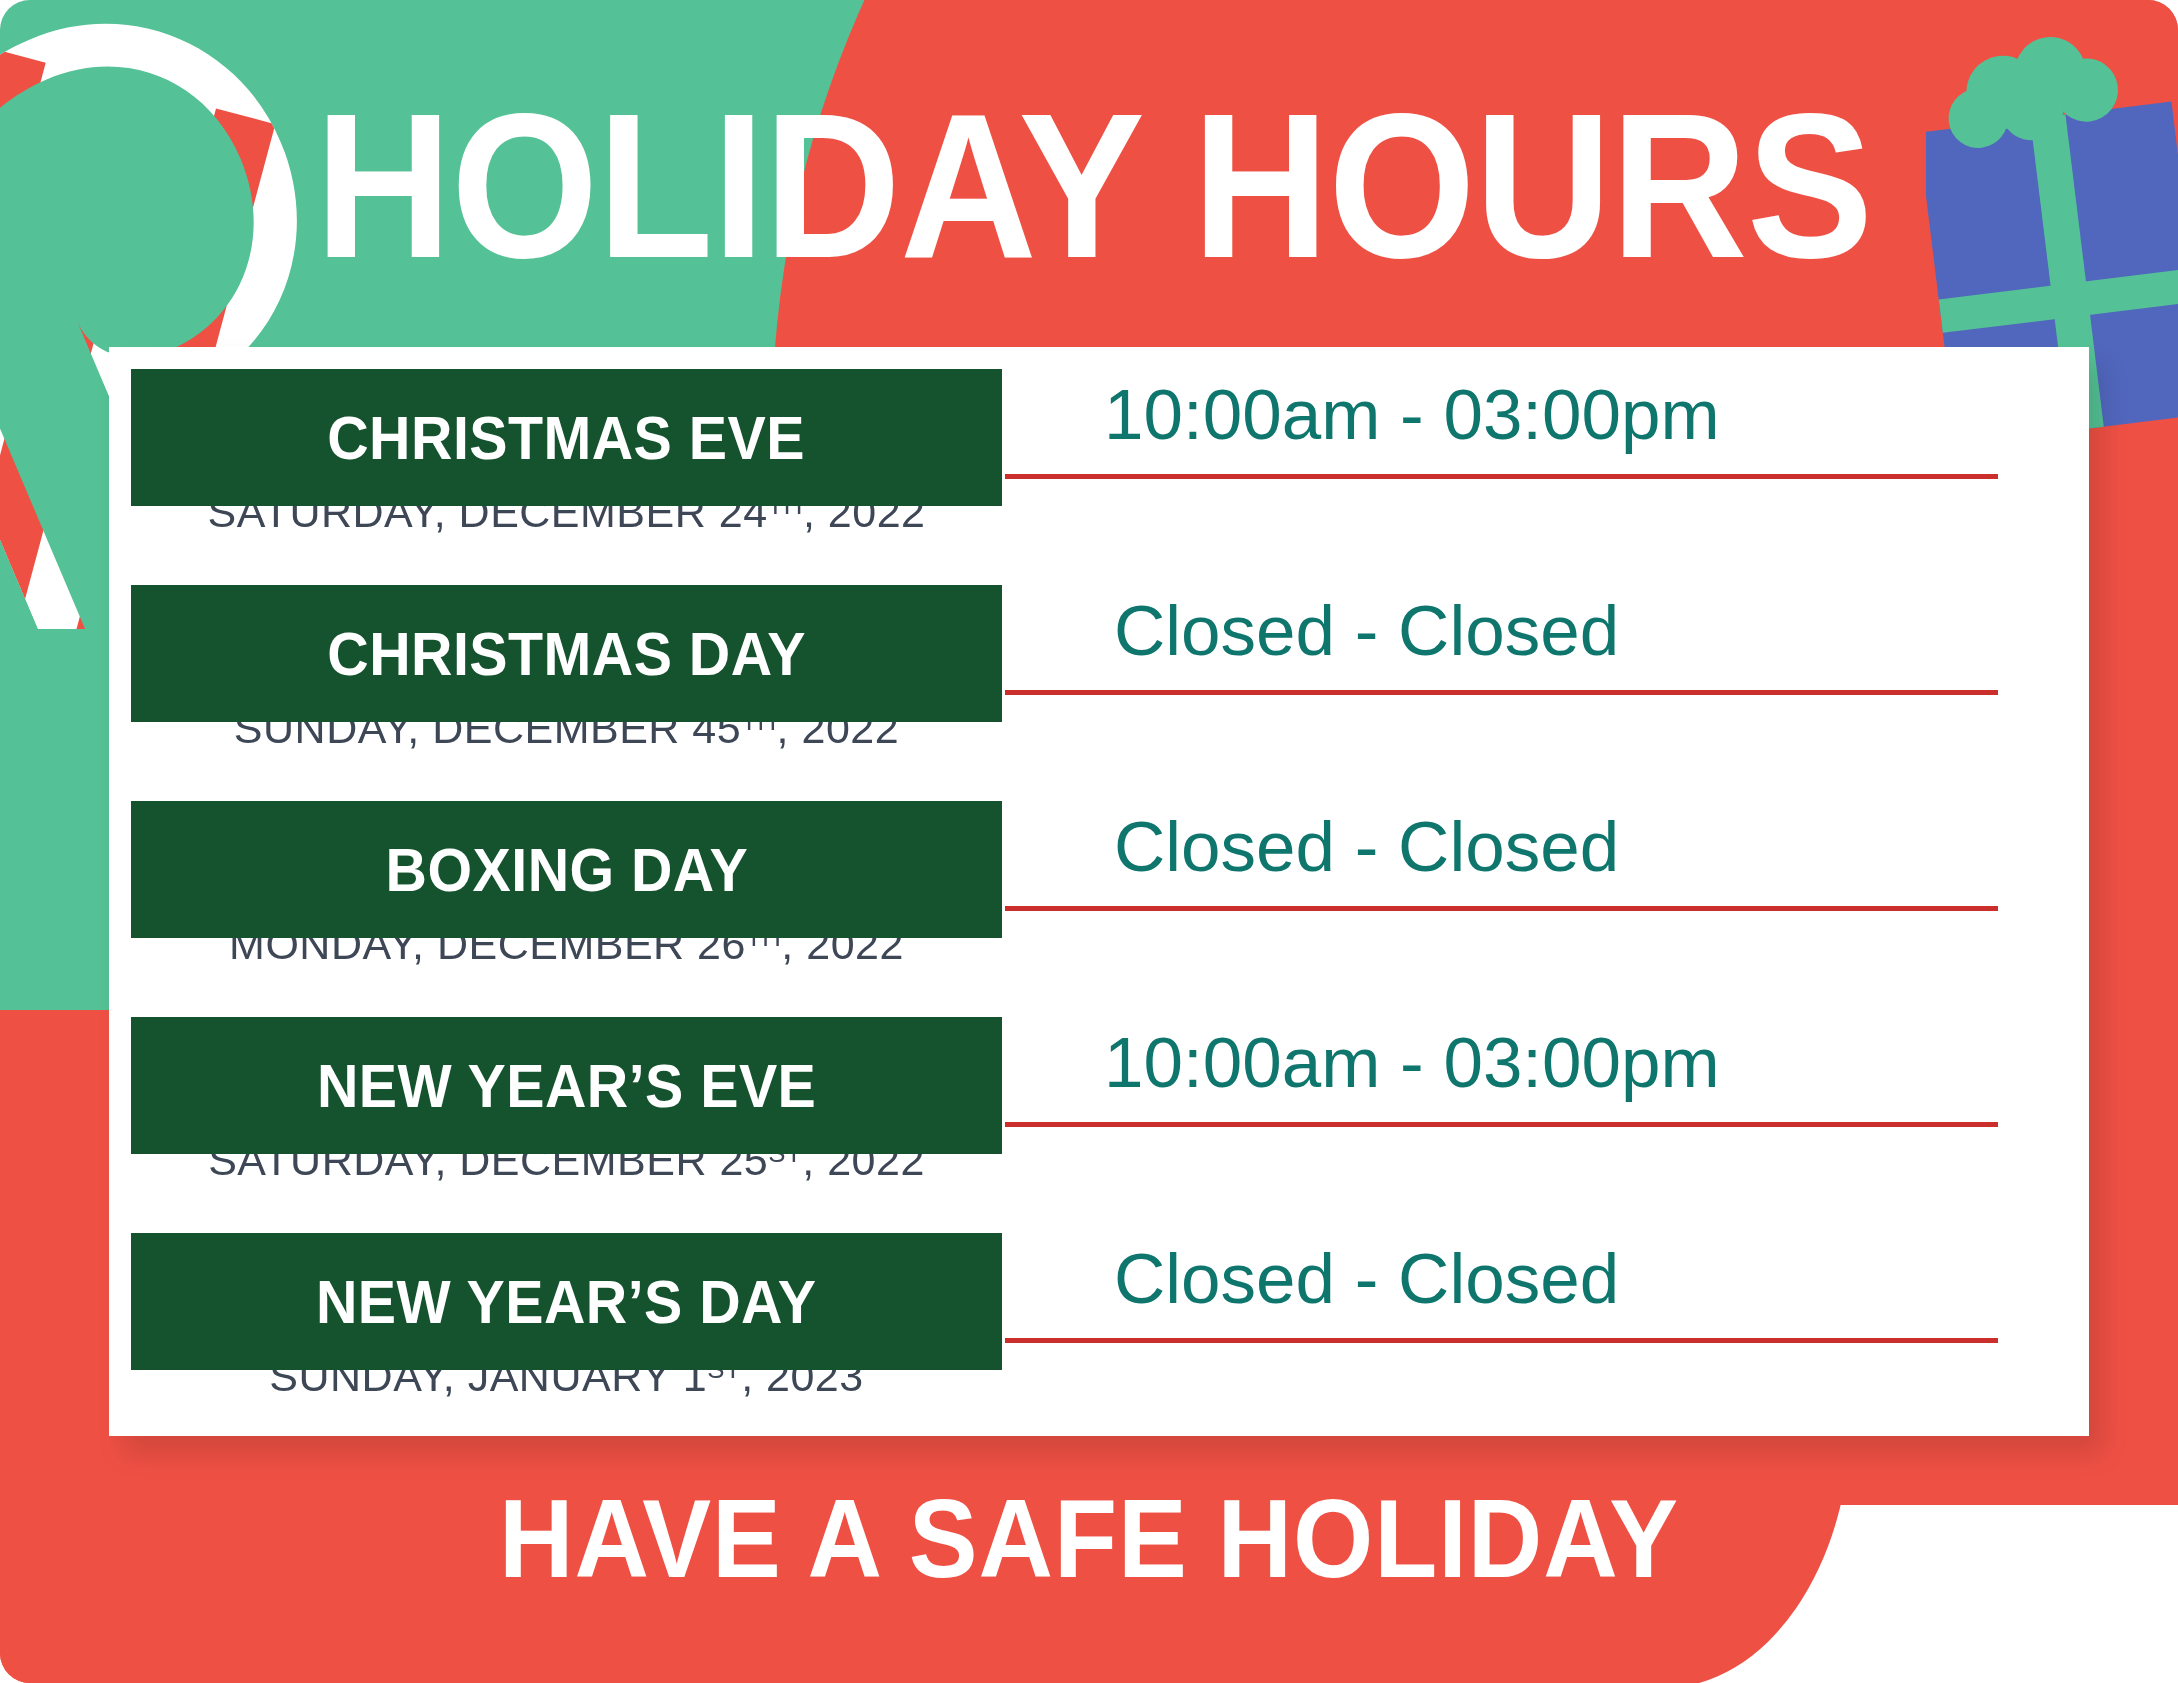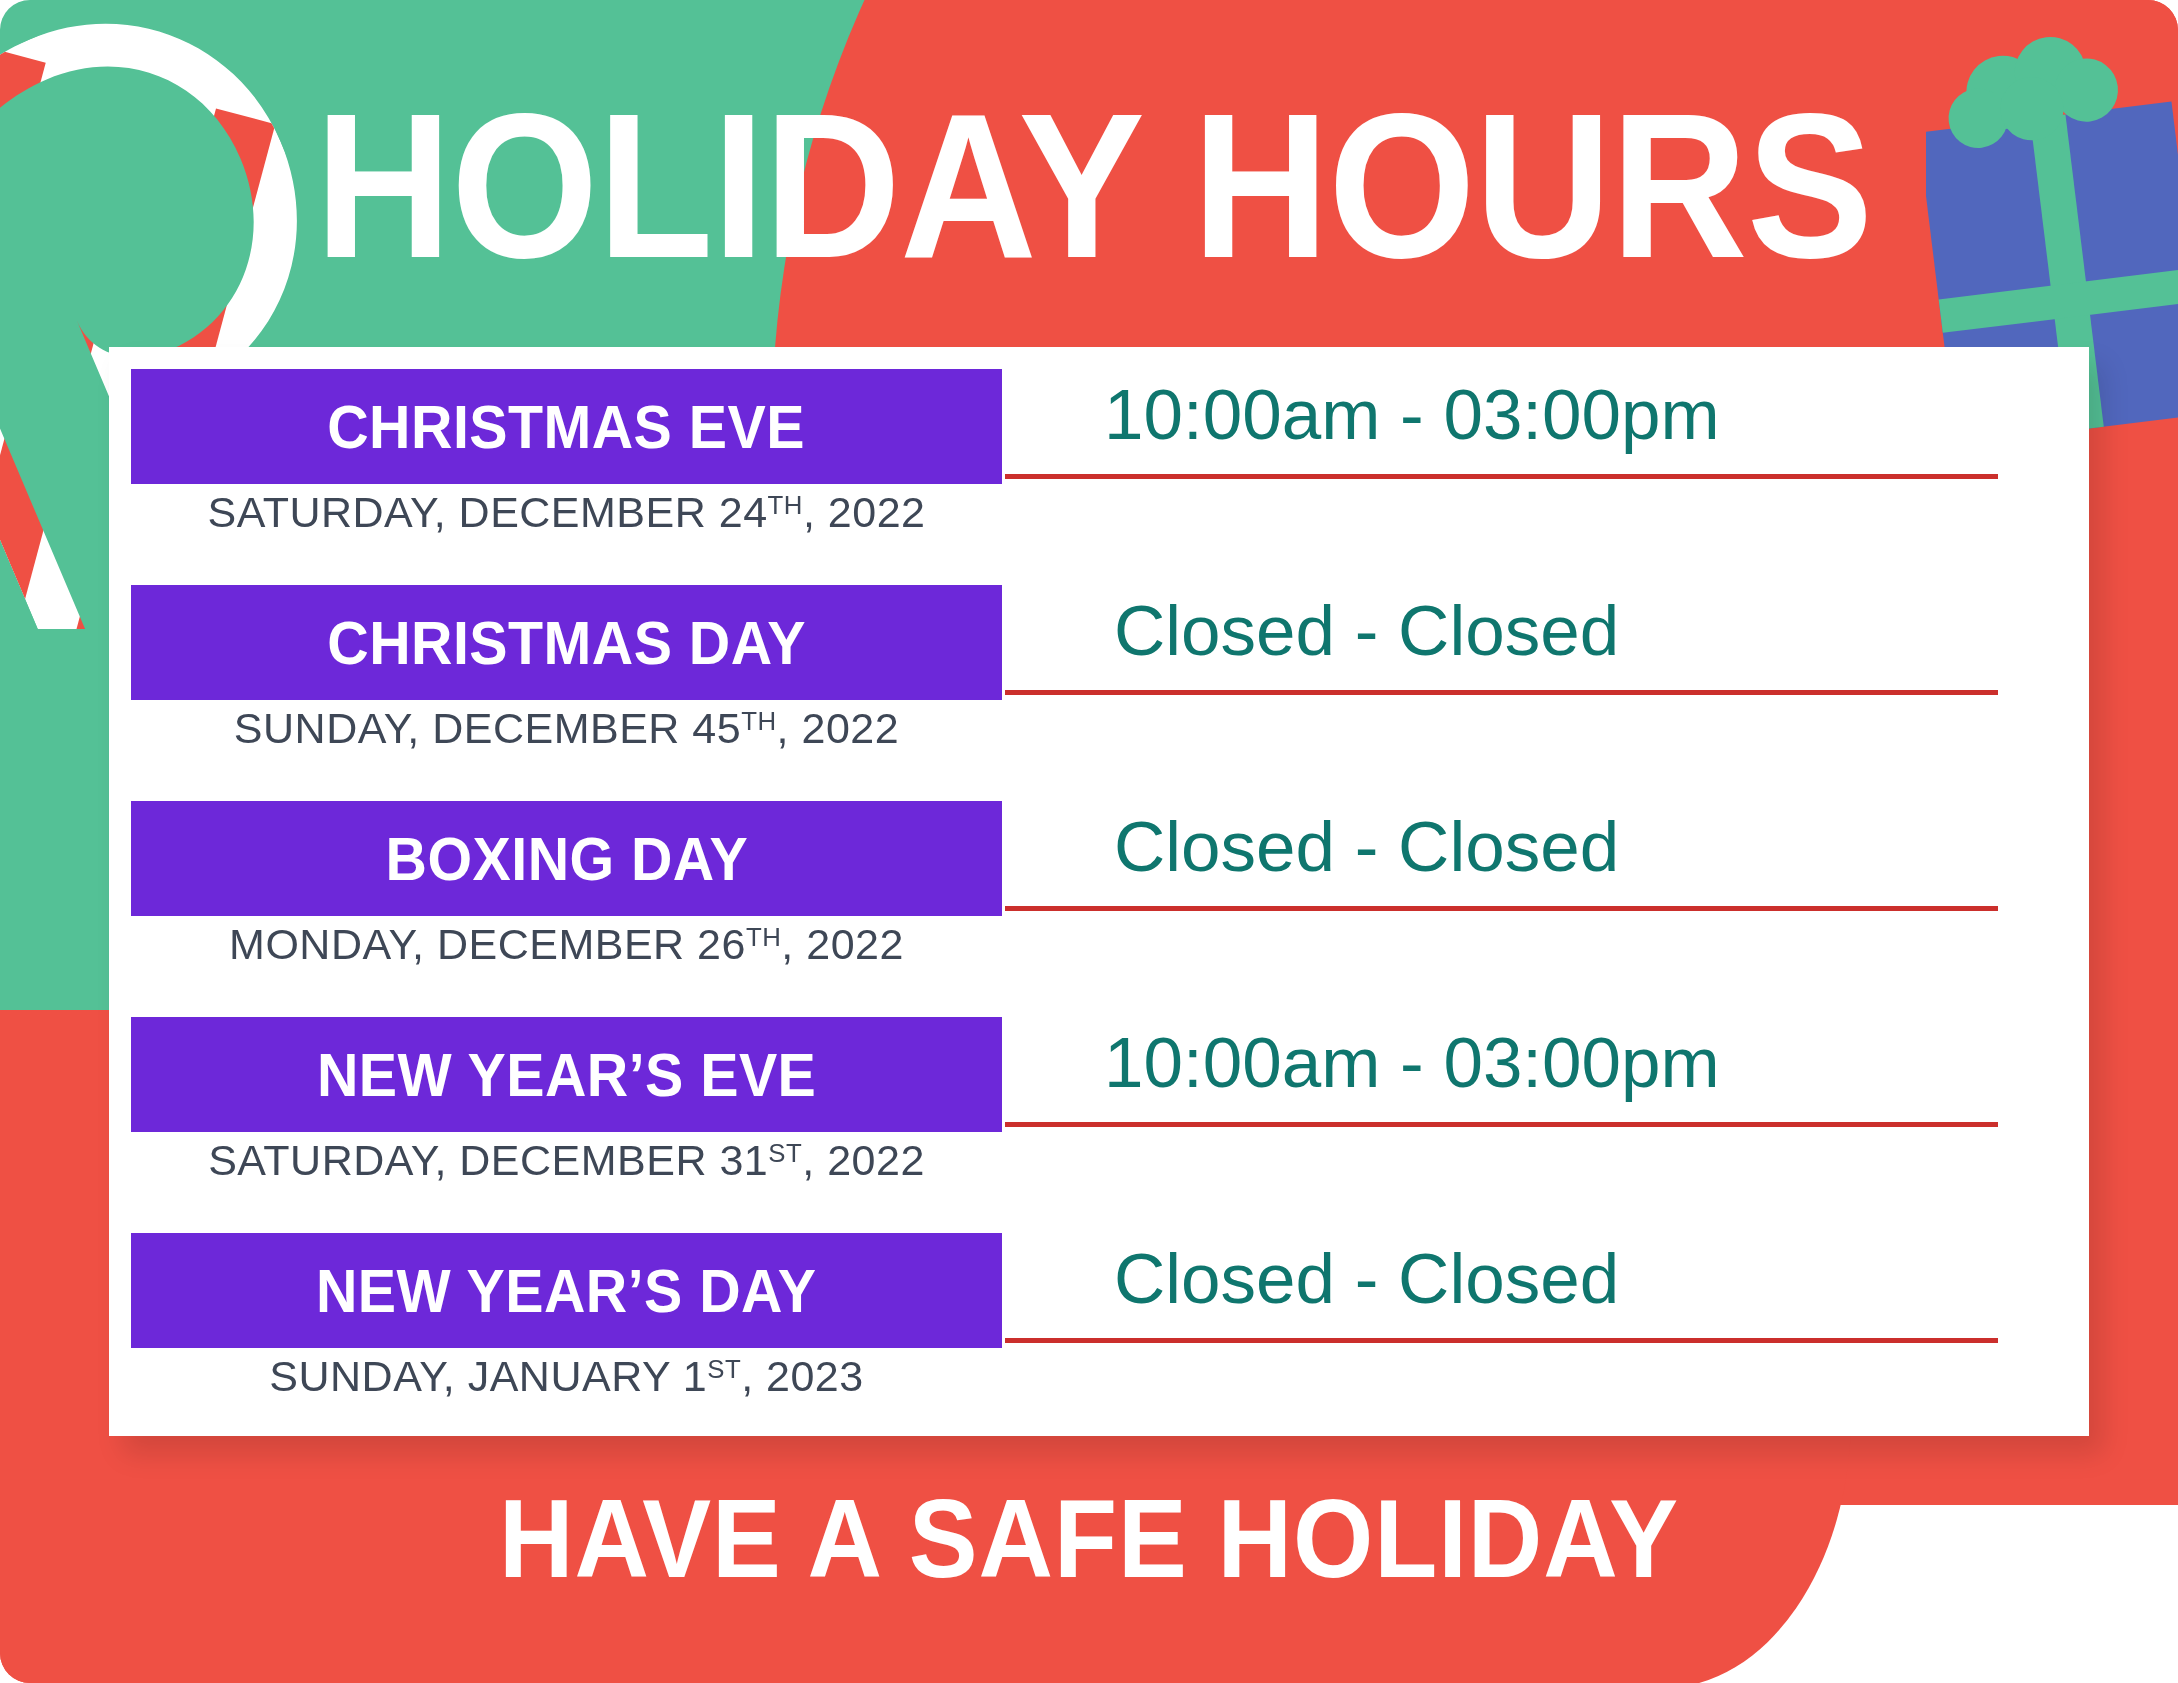--- a/index.html
+++ b/index.html
@@ -72,22 +72,22 @@
     box-shadow:14px 18px 26px rgba(0,0,0,0.12);
     z-index:5;
   }
 
   .rows { position:absolute; left:0; top:0; width:100%; }
 
   .row { position:relative; height:216px; }
 
   .band {
     position:absolute; left:22px; top:22px;
-    width:871px; height:115px;
-    background:#6d28d9;
+    width:871px; height:137px;
+    background:#14532d;
     display:flex; align-items:center; justify-content:center;
     z-index:2;
   }
   .band-label {
     color:#ffffff;
     font-size:61px;
     font-weight:bold;
     letter-spacing:0.5px;
     transform:scaleX(0.94);
     white-space:nowrap;
@@ -242,21 +242,21 @@
         </div>
         <div class="date"><span>MONDAY, DECEMBER 26</span><sup>TH</sup><span>, 2022</span></div>
         <div class="hours indent-b">Closed - Closed</div>
         <div class="rule"></div>
       </div>
 
       <div class="row">
         <div class="band">
           <span class="band-label">NEW YEAR’S EVE</span>
         </div>
-        <div class="date"><span>SATURDAY, DECEMBER 31</span><sup>ST</sup><span>, 2022</span></div>
+        <div class="date"><span>SATURDAY, DECEMBER 25</span><sup>ST</sup><span>, 2022</span></div>
         <div class="hours indent-a">10:00am - 03:00pm</div>
         <div class="rule"></div>
       </div>
 
       <div class="row">
         <div class="band">
           <span class="band-label">NEW YEAR’S DAY</span>
         </div>
         <div class="date"><span>SUNDAY, JANUARY 1</span><sup>ST</sup><span>, 2023</span></div>
         <div class="hours indent-b">Closed - Closed</div>

